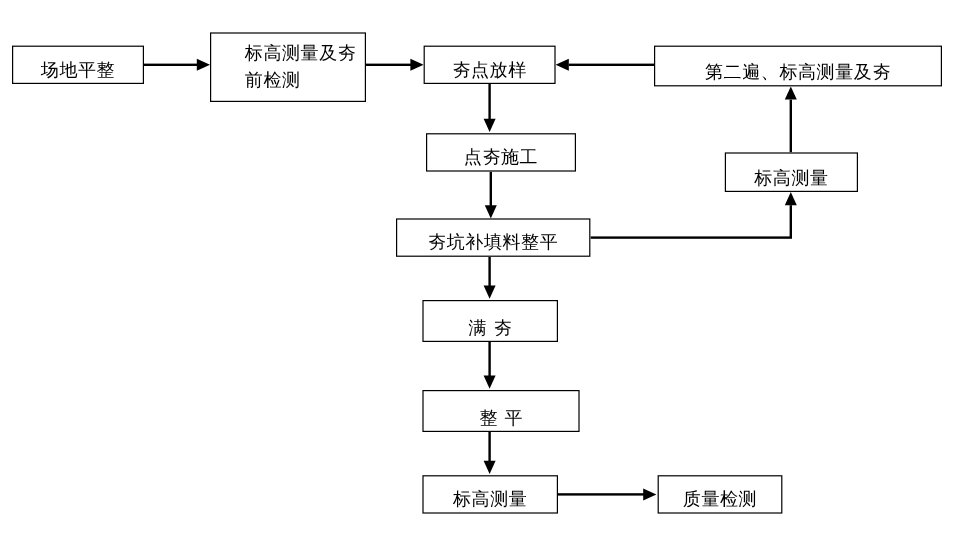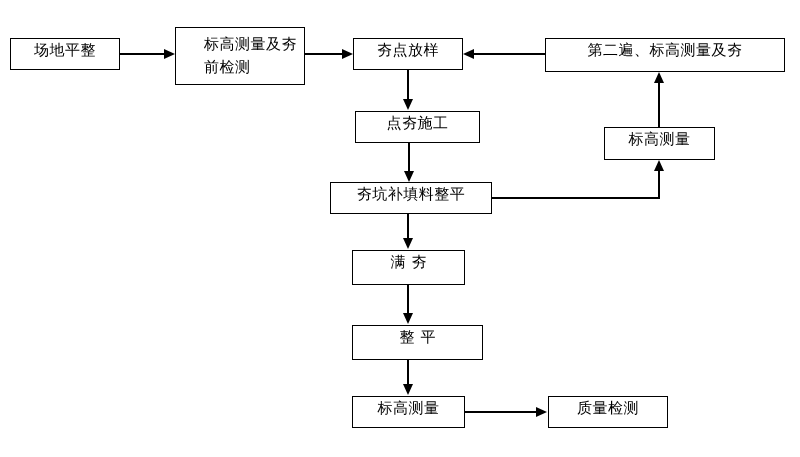--- a/index.html
+++ b/index.html
@@ -16,21 +16,21 @@
     height: 457px;
     background: #ffffff;
     overflow: hidden;
   }
   .node {
     position: absolute;
     box-sizing: border-box;
     border: 1px solid #000000;
     background: #ffffff;
     display: flex;
-    align-items: flex-start;
+    align-items: flex-end;
     justify-content: center;
     text-align: center;
     color: #000000;
     font-size: 15px;
     line-height: 1.5;
     letter-spacing: 0.5px;
     z-index: 3;
   }
   .node.two-line {
     justify-content: flex-start;
@@ -119,21 +119,21 @@
   </div>
 
   <div class="node wide-gap" style="left:352px; top:325px; width:131px; height:35px;">
     <span>整平</span>
   </div>
 
   <div class="node" style="left:352px; top:396px; width:113px; height:32px;">
     <span>标高测量</span>
   </div>
 
-  <div class="node" style="left:548px; top:396px; width:120px; height:32px;">
+  <div class="node" style="left:548px; top:396px; width:104px; height:32px;">
     <span>质量检测</span>
   </div>
 
   <div class="hline" style="left:120px; top:53.2px; width:45px;"></div>
   <div class="arrowhead right" style="left:164px; top:48.5px;"></div>
 
   <div class="hline" style="left:305px; top:53.2px; width:38px;"></div>
   <div class="arrowhead right" style="left:342px; top:48.5px;"></div>
 
   <div class="hline" style="left:474px; top:53.2px; width:71px;"></div>

